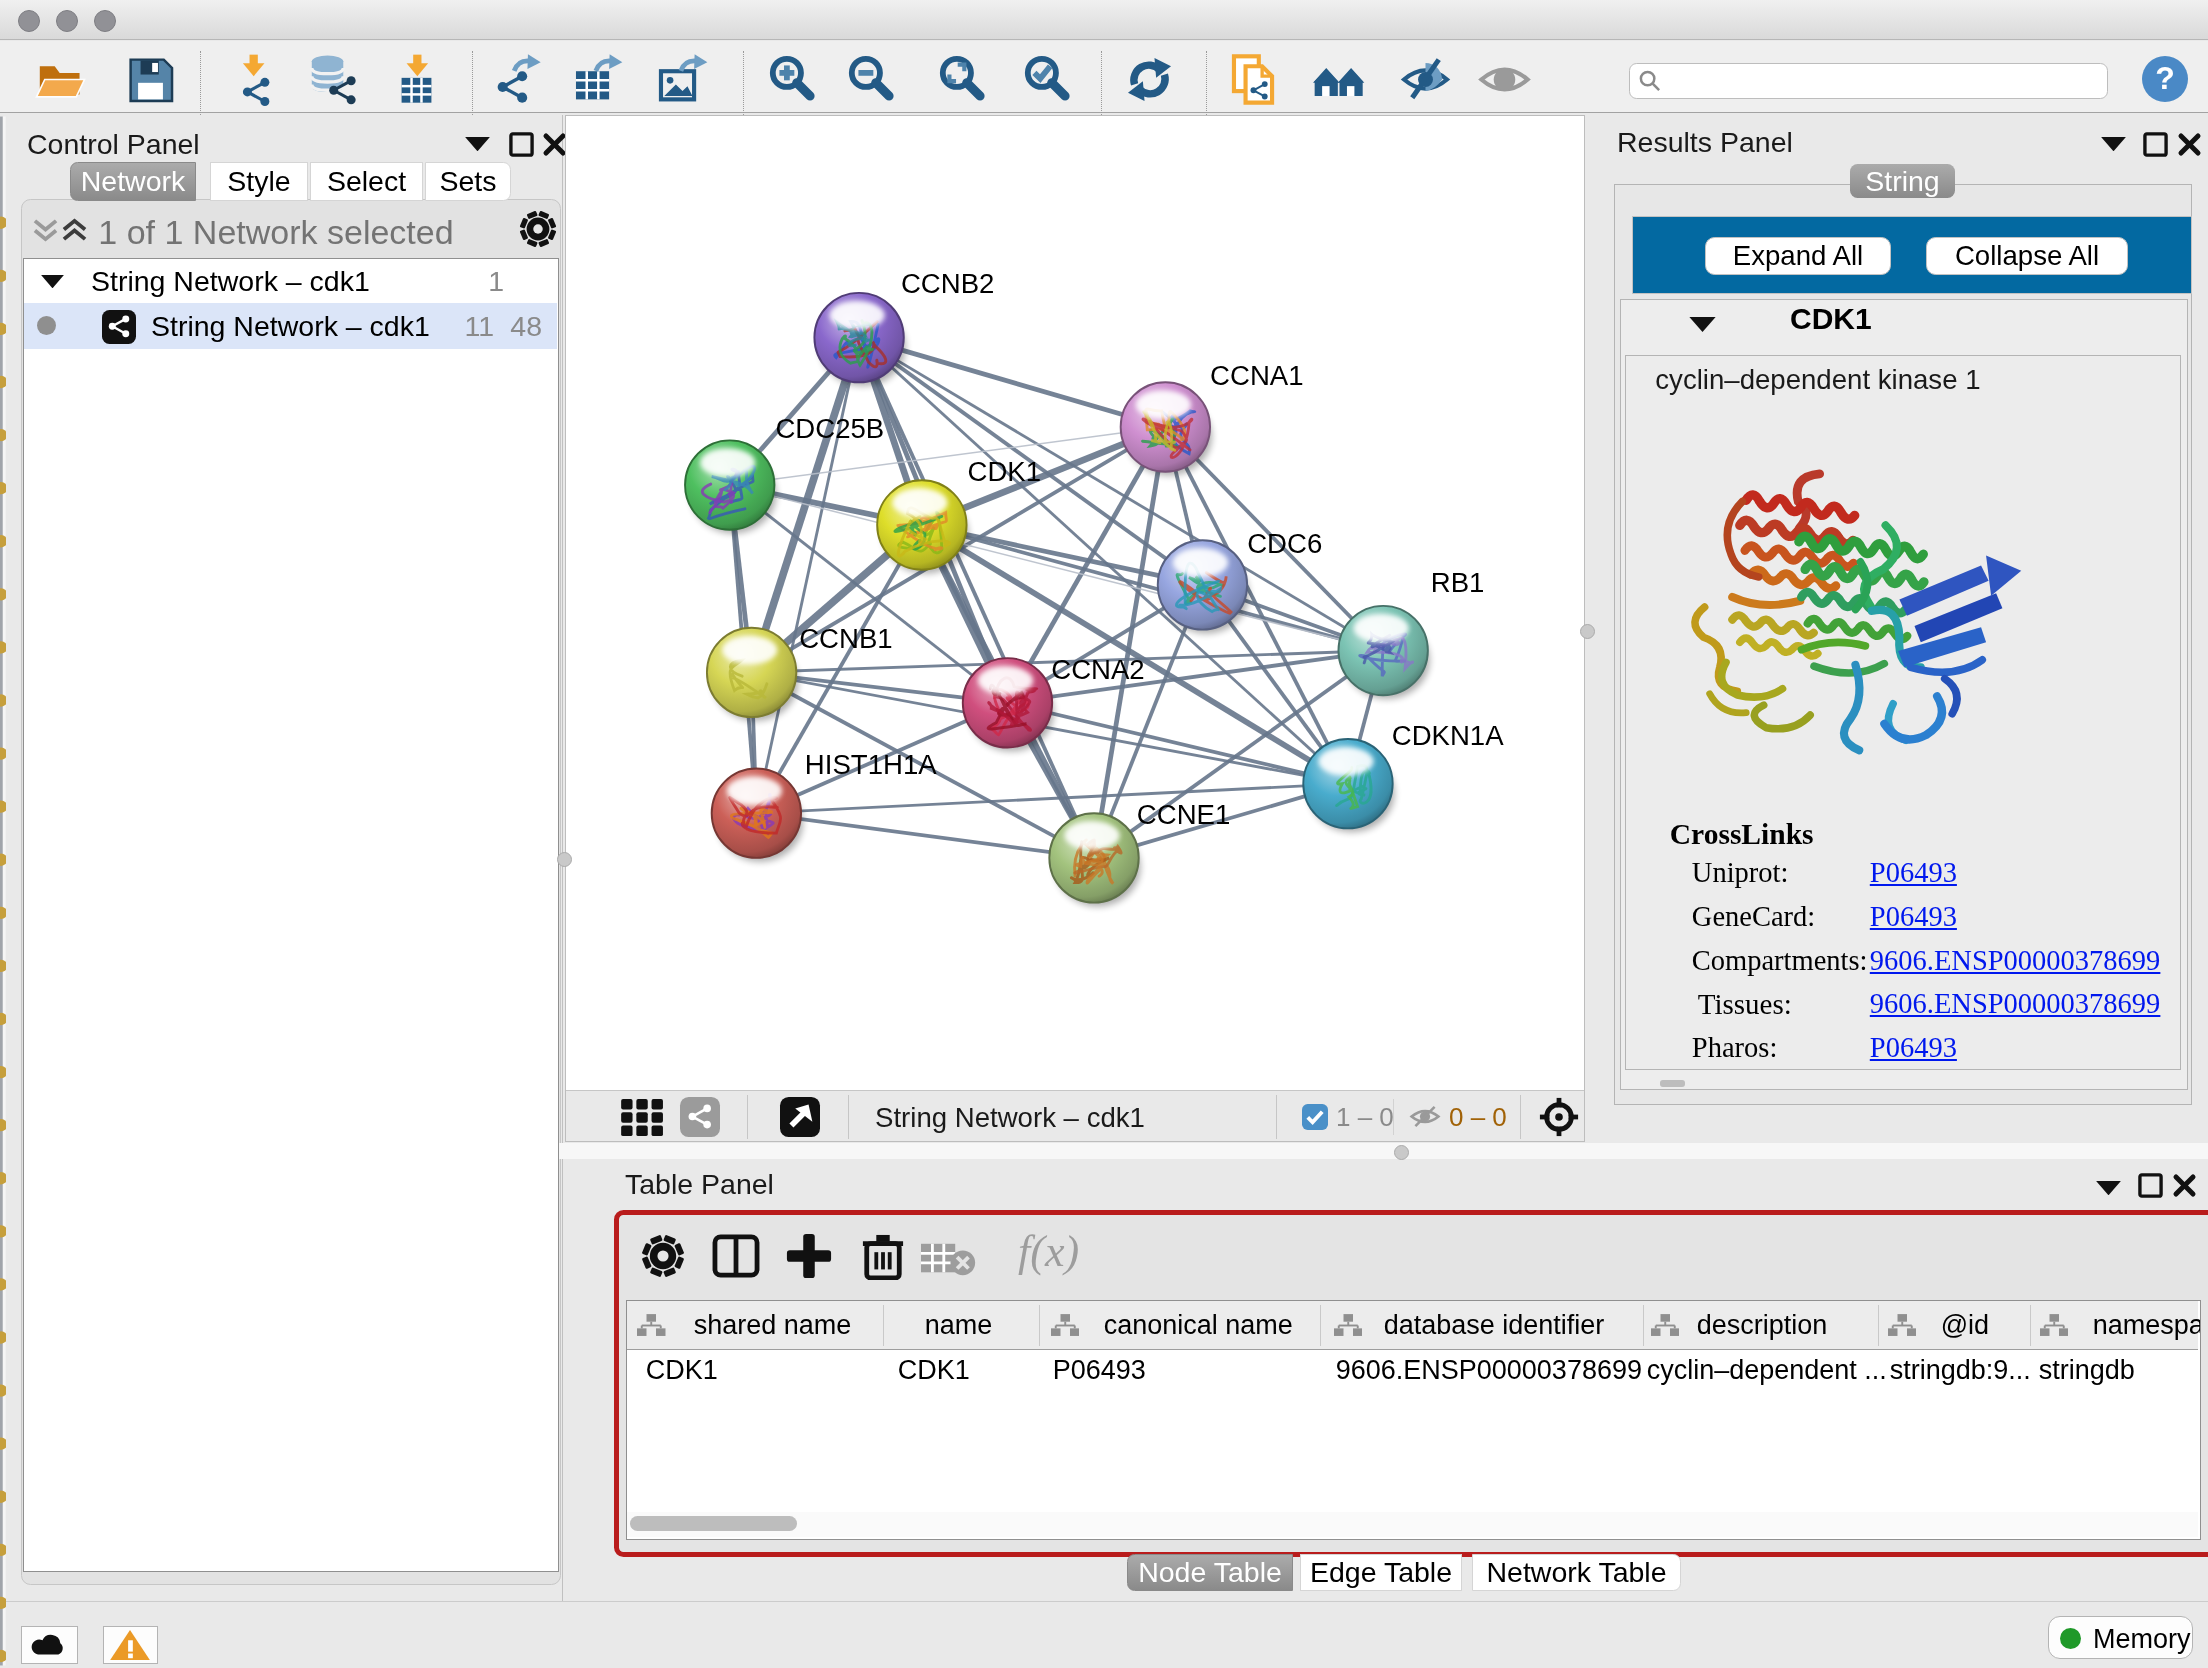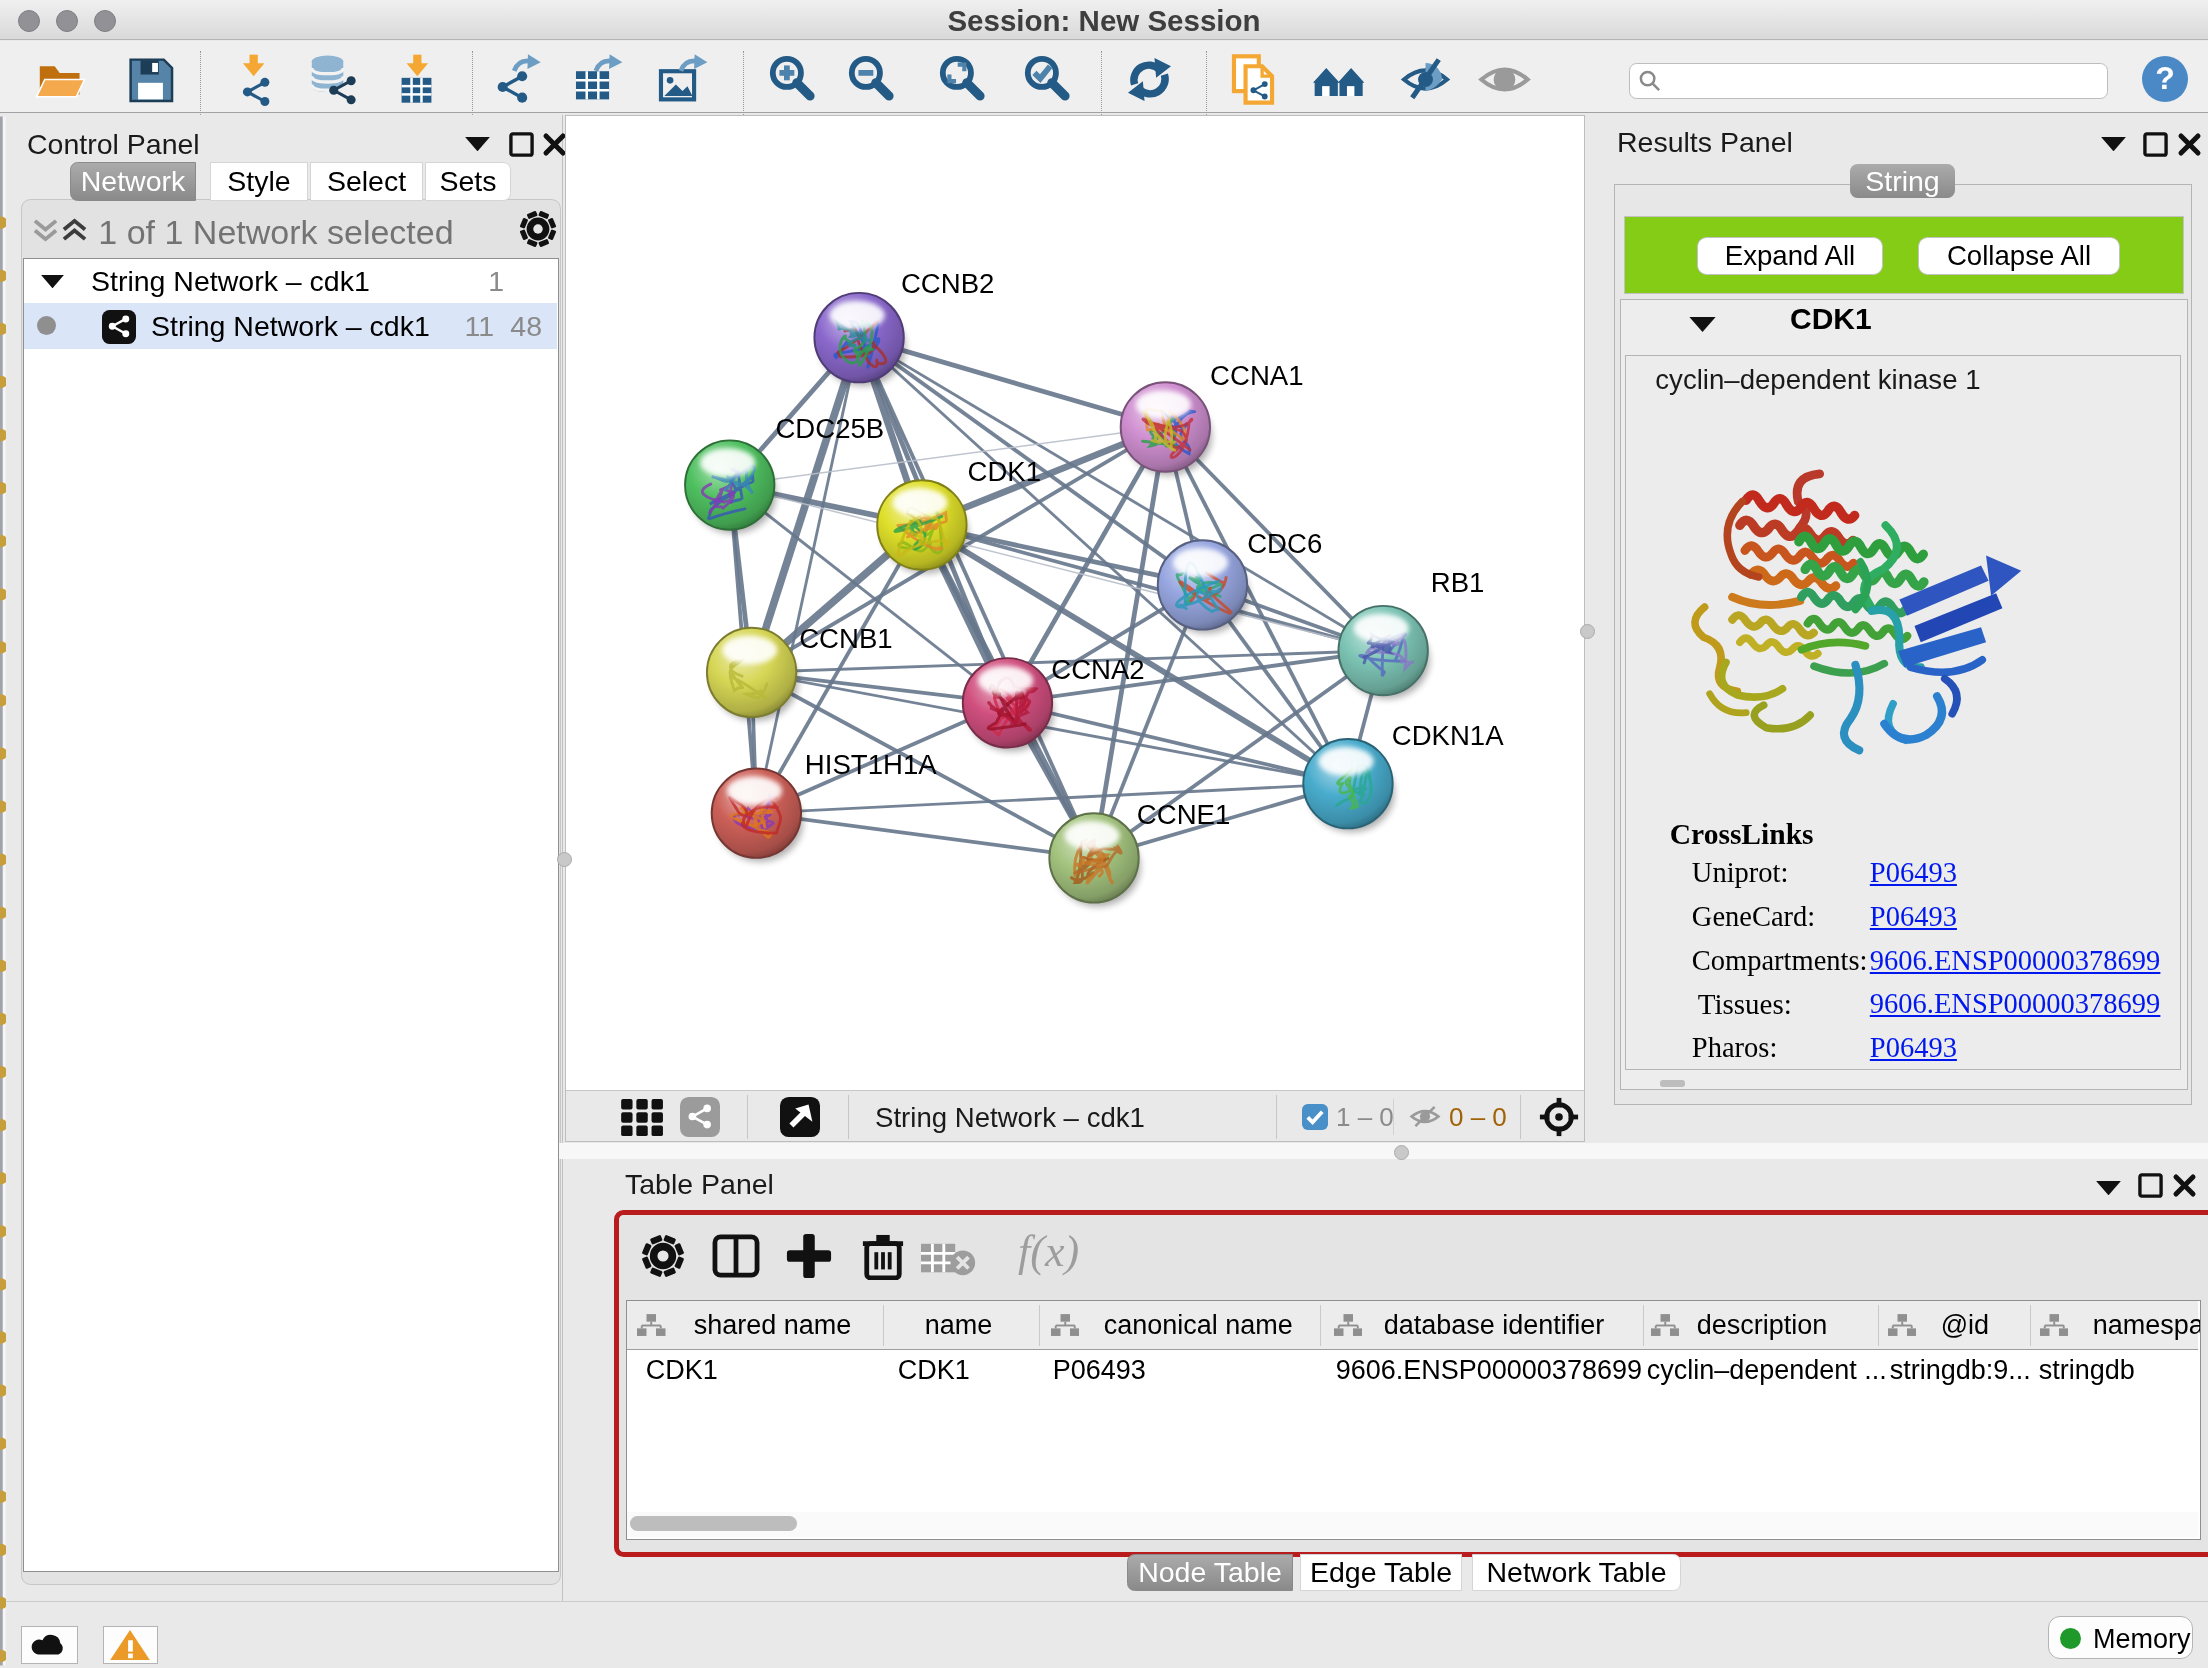--- a/index.html
+++ b/index.html
@@ -4,21 +4,20 @@
 html,body { width:2208px; height:1668px; font-family:"Liberation Sans", sans-serif; background:#e9e9e9; overflow:hidden; position:relative; }
 .abs { position:absolute; }
 .serif { font-family:"Liberation Serif", serif; }
 </style></head>
 <body>
 
 <div class="abs" style="left:0;top:0;width:2208px;height:40px;background:linear-gradient(#f0f0f0,#d9d9d9);border-bottom:1px solid #b6b6b6">
   <div class="abs" style="left:18px;top:9.5px;width:22px;height:22px;border-radius:50%;background:#919196;border:1px solid #7e7e83"></div>
   <div class="abs" style="left:56px;top:9.5px;width:22px;height:22px;border-radius:50%;background:#919196;border:1px solid #7e7e83"></div>
   <div class="abs" style="left:94px;top:9.5px;width:22px;height:22px;border-radius:50%;background:#919196;border:1px solid #7e7e83"></div>
-  <div class="abs" style="left:0;top:3.8px;width:2208px;text-align:center;font-size:29.5px;font-weight:bold;color:#3e3e3e">Session: New Session</div>
 </div>
 
 <div class="abs" style="left:0;top:41px;width:2208px;height:72px;background:#efefef;border-bottom:1.9px solid #a2a2a2">
 <div style="position:absolute;left:34px;top:12.4px;width:53px;height:53px"><svg width="53" height="53" viewBox="0 0 64 64" style="">
         <path d="M7 50 L7 16 L25 16 L31 24 L55 24 L55 50 Z" fill="#bf6f0d"></path>
         <path d="M13 32 L61 32 L51 53 L3 53 Z" fill="#f3a94c" stroke="#fdfdfd" stroke-width="2"></path>
       </svg></div>
     <div style="position:absolute;left:124px;top:12.4px;width:53px;height:53px"><svg width="53" height="53" viewBox="0 0 64 64" style="">
         <path d="M8 8 L48 8 L58 18 L58 58 L8 58 Z" fill="#5584a8" stroke="#1d3c55" stroke-width="3"></path>
         <rect x="20" y="9" width="22" height="17" fill="#1d3c55"></rect>
@@ -609,21 +608,21 @@
         <rect x="2" y="2" width="22" height="22" fill="none" stroke="#111" stroke-width="3.5" rx="2"></rect>
       </svg></div>
   <div class="abs" style="left:581px;top:17px"><svg width="25" height="25" viewBox="0 0 26 26" style="">
         <line x1="4.16" y1="4.16" x2="21.84" y2="21.84" stroke="#111" stroke-width="5.2" stroke-linecap="round"></line>
         <line x1="21.84" y1="4.16" x2="4.16" y2="21.84" stroke="#111" stroke-width="5.2" stroke-linecap="round"></line>
       </svg></div>
 
   <div class="abs" style="left:18px;top:69px;width:578px;height:921px;background:#e7e7e7;border:1.9px solid #b4b4b4"></div>
   <div class="abs" style="left:254px;top:49px;width:105px;height:34px;background:linear-gradient(#ababab,#8a8a8a);border-radius:7.6px;color:#fff;text-align:center;font-size:28.5px;line-height:34px">String</div>
 
-  <div class="abs" style="left:28px;top:101px;width:560px;height:78px;border:1.9px solid #c2c2c2;background:#84cc16">
+  <div class="abs" style="left:36px;top:101px;width:560px;height:78px;border:1.9px solid #c2c2c2;background:#0369a1">
     <div class="abs" style="left:72px;top:20px;width:186px;height:38px;background:#fff;border:1.9px solid #c2c2c2;border-radius:9.5px;text-align:center;font-size:27.6px;line-height:35px;color:#000">Expand All</div>
     <div class="abs" style="left:293px;top:20px;width:202px;height:38px;background:#fff;border:1.9px solid #c2c2c2;border-radius:9.5px;text-align:center;font-size:27.6px;line-height:35px;color:#000">Collapse All</div>
   </div>
 
   <div class="abs" style="left:24px;top:184px;width:568px;height:791px;border:1.9px solid #b4b4b4;background:#ededed">
     <div class="abs" style="left:68px;top:17px"><svg width="27" height="15" viewBox="0 0 28 16" style="">
           <polygon points="0,0 28,0 14.0,16" fill="#111"></polygon>
         </svg></div>
     <div class="abs" style="left:169px;top:1.9px;font-size:30px;font-weight:bold;color:#000">CDK1</div>
     <div class="abs" style="left:3.8px;top:55px;width:556px;height:715px;border:1.9px solid #b4b4b4;background:#ececec">

